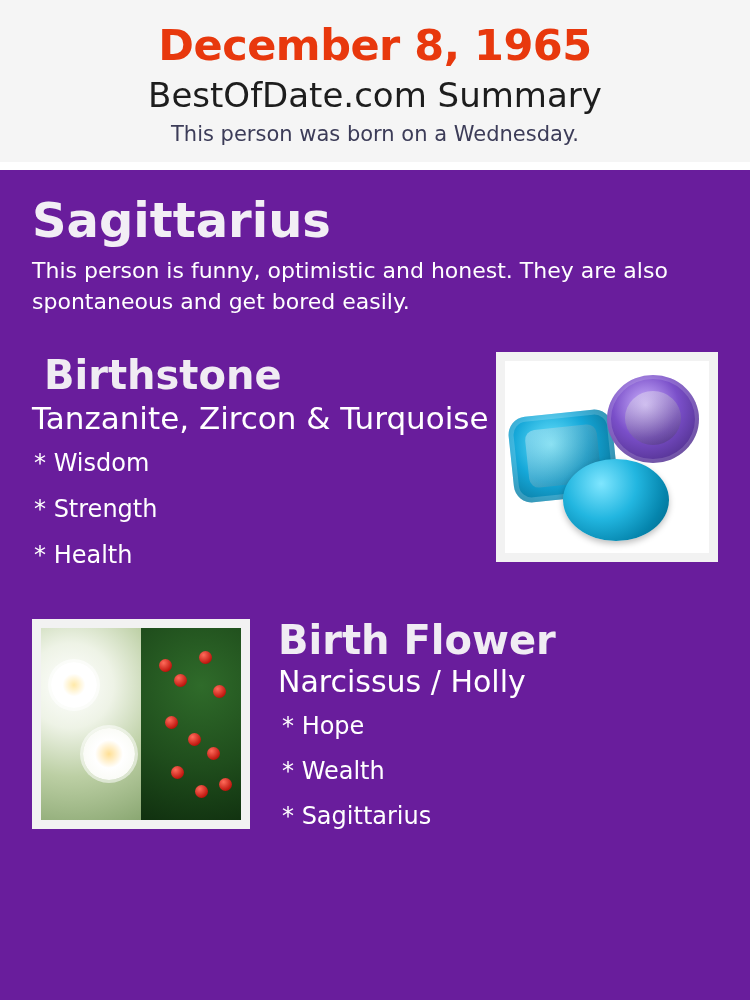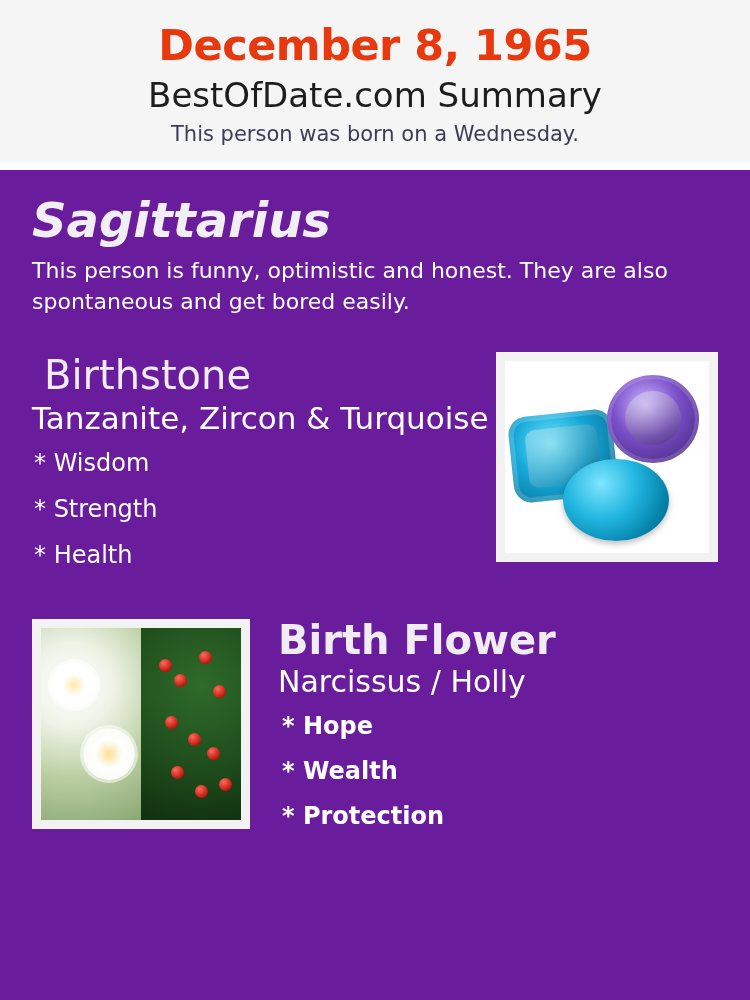--- a/index.html
+++ b/index.html
@@ -61,41 +61,40 @@
     position: relative;
     overflow: hidden;
   }
 
   .sign-title {
     font-size: 48px;
     font-weight: bold;
     color: #f2eef5;
     line-height: 1.1;
     letter-spacing: 0px;
-    font-style: italic;
   }
   .sign-desc {
     font-size: 22px;
     line-height: 1.42;
     color: #ffffff;
     margin-top: 8px;
     max-width: 690px;
   }
 
   
   .stone-block {
     margin-top: 34px;
     display: flex;
     align-items: flex-start;
     justify-content: space-between;
   }
   .stone-text { flex: 1 1 auto; padding-top: 2px; }
   .section-title {
     font-size: 40px;
-    font-weight: normal;
+    font-weight: bold;
     color: #f0ecf3;
     line-height: 1.05;
     padding-left: 12px;
   }
   .section-sub {
     font-size: 31px;
     color: #ffffff;
     line-height: 1.3;
     margin-top: 2px;
   }
@@ -217,21 +216,21 @@
     line-height: 1.05;
     padding-left: 4px;
   }
   .flower-sub {
     font-size: 30px;
     color: #ffffff;
     line-height: 1.25;
     margin-top: 2px;
     padding-left: 4px;
   }
-  .flower-bullets { margin-top: 14px; padding-left: 8px; font-weight: bold; }
+  .flower-bullets { margin-top: 14px; padding-left: 8px; }
   .flower-bullet {
     font-size: 24px;
     color: #ffffff;
     padding: 0 0 21px 0;
     line-height: 1.0;
   }
 </style>
 </head>
 <body>
 
@@ -286,19 +285,19 @@
             <span class="berry" style="left:78%;top:78%"></span>
           </div>
         </div>
       </div>
       <div class="flower-text">
         <div class="flower-title">Birth Flower</div>
         <div class="flower-sub">Narcissus / Holly</div>
         <div class="flower-bullets">
           <div class="flower-bullet">* Hope</div>
           <div class="flower-bullet">* Wealth</div>
-          <div class="flower-bullet">* Protection</div>
+          <div class="flower-bullet">* Sagittarius</div>
         </div>
       </div>
     </div>
 
   </div>
 </div>
 
 </body></html>

